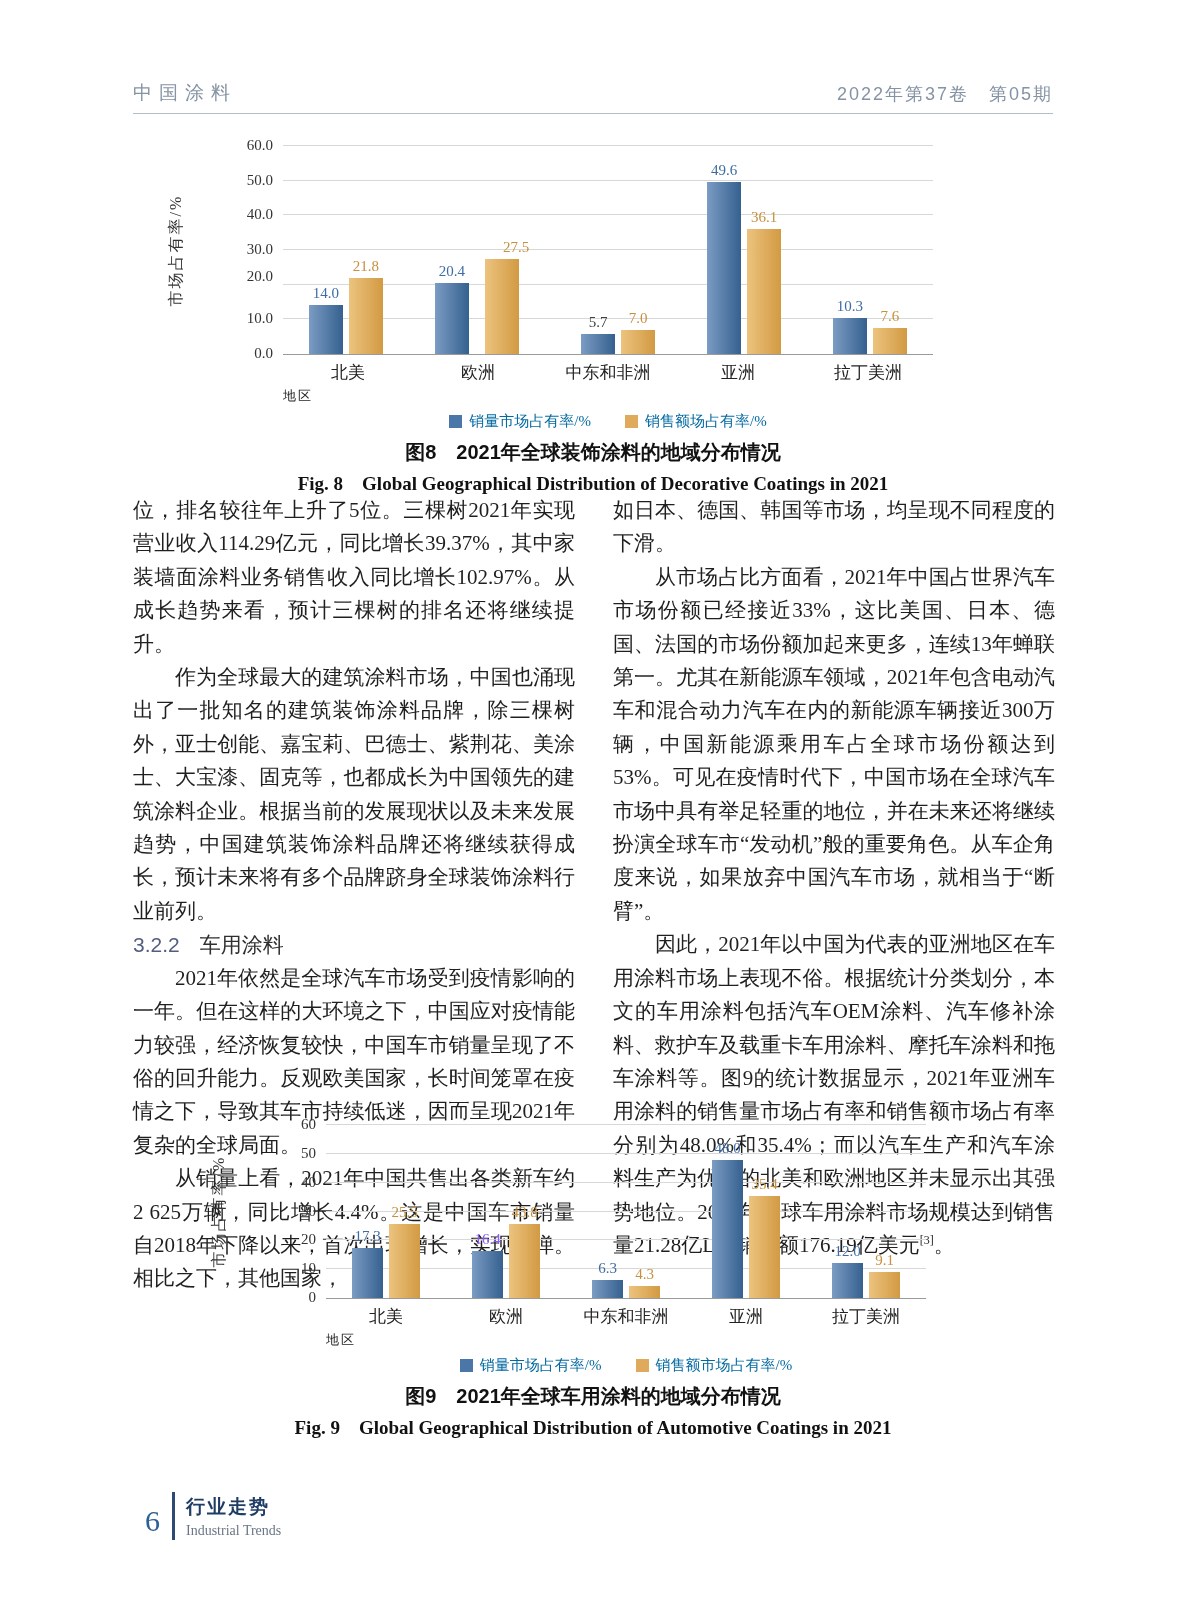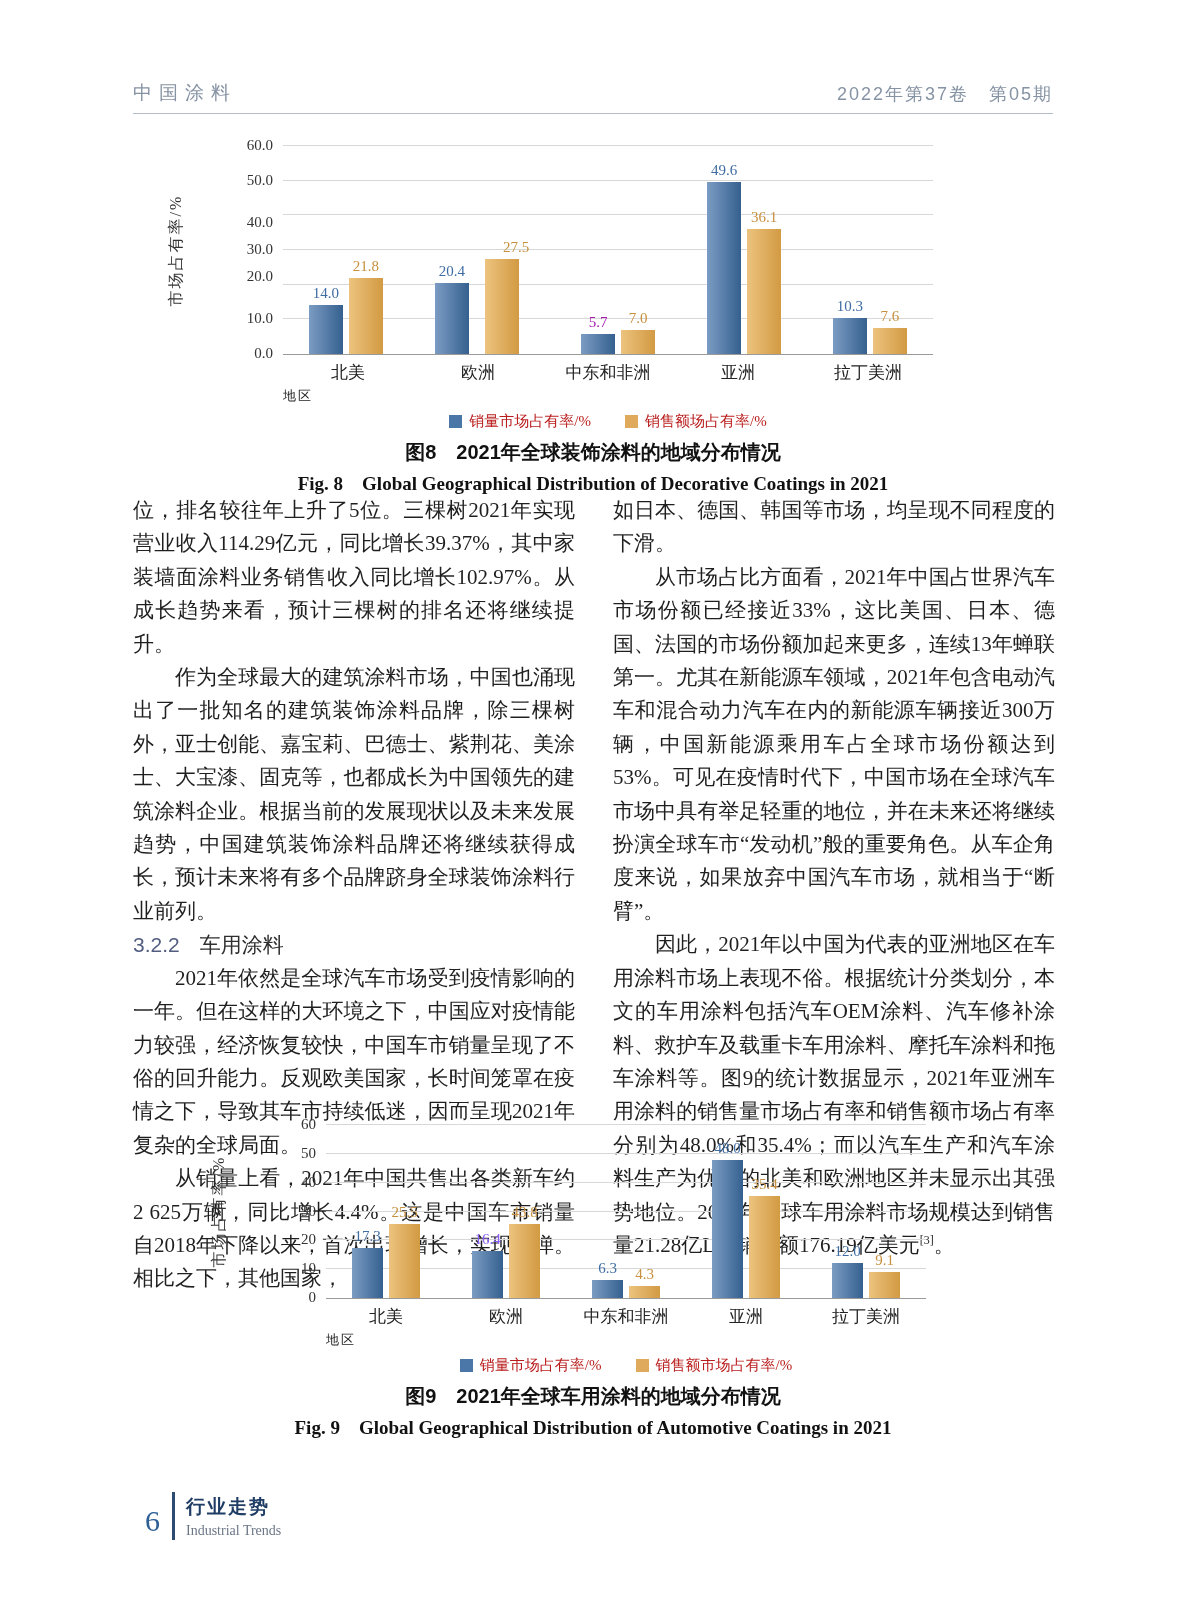--- a/index.html
+++ b/index.html
@@ -34,21 +34,21 @@
   .bars{position:absolute;left:0;right:0;top:0;bottom:0;display:flex;
         justify-content:space-around;align-items:flex-end;}
   .bargroup{display:flex;align-items:flex-end;gap:6px;}
   .barcol{display:flex;flex-direction:column;align-items:center;}
   .barval{font-size:15px;margin-bottom:3px;}
   .bar{display:block;}
   .xrow{display:flex;justify-content:space-around;margin-top:6px;}
   .xlab{flex:1;text-align:center;font-size:17px;color:#222;}
   .xtitle{text-align:left;font-size:13px;color:#222;margin-top:3px;letter-spacing:2px;}
   .legend{display:flex;justify-content:center;gap:34px;margin-top:7px;align-items:center;}
-  .legend-item{display:inline-flex;align-items:center;font-size:15px;color:#b91c1c;}
+  .legend-item{display:inline-flex;align-items:center;font-size:15px;color:#0369a1;}
   .swatch{display:inline-block;width:13px;height:13px;margin-right:7px;}
 
   
   .columns{position:absolute;left:133px;top:494px;width:922px;display:flex;gap:38px;}
   .col{width:442px;}
   .para{margin:0;font-size:21px;line-height:33.4px;text-align:justify;color:#1f1f1f;}
   .para.indent{text-indent:2em;}
   .para sup{font-size:12px;line-height:0;}
   .heading{font-family:"Liberation Sans","DejaVu Sans",sans-serif;font-size:21px;
            line-height:33.4px;color:#2f2f2f;}
@@ -79,21 +79,21 @@
             <span class="ylab-text">市场占有率/%</span>
           </div>
           <div class="ytick" style="top: 199px;">0.0</div>
           <div class="gridline" style="bottom: 34.6667px;"></div>
           <div class="ytick" style="top: 164.333px;">10.0</div>
           <div class="gridline" style="bottom: 69.3333px;"></div>
           <div class="ytick" style="top: 122px;">20.0</div>
           <div class="gridline" style="bottom: 104px;"></div>
           <div class="ytick" style="top: 95px;">30.0</div>
           <div class="gridline" style="bottom: 138.667px;"></div>
-          <div class="ytick" style="top: 60.3333px; margin-top: 8px;">40.0</div>
+          <div class="ytick" style="top: 60.3333px;">40.0</div>
           <div class="gridline" style="bottom: 173.333px;"></div>
           <div class="ytick" style="top: 25.6667px;">50.0</div>
           <div class="gridline" style="bottom: 208px;"></div>
           <div class="ytick" style="top: -9px;">60.0</div>
           <div class="bars">
             <div class="bargroup">
               <div class="barcol">
                 <div class="barval" style="color: rgb(62, 108, 163);">14.0</div>
                 <div class="bar" style="width: 34px; height: 48.5333px; background: linear-gradient(90deg, rgb(123, 156, 195), rgb(53, 96, 143));"></div>
               </div>
@@ -107,21 +107,21 @@
                 <div class="barval" style="color: rgb(62, 108, 163);">20.4</div>
                 <div class="bar" style="width: 34px; height: 70.72px; background: linear-gradient(90deg, rgb(123, 156, 195), rgb(53, 96, 143));"></div>
               </div>
               <div class="barcol">
                 <div class="barval" style="color: rgb(198, 144, 62); margin-left: 28px;">27.5</div>
                 <div class="bar" style="width: 34px; height: 95.3333px; background: linear-gradient(90deg, rgb(236, 195, 126), rgb(210, 154, 67));"></div>
               </div>
             </div>
             <div class="bargroup">
               <div class="barcol">
-                <div class="barval" style="color: #a21caf;">5.7</div>
+                <div class="barval" style="color: #404040;">5.7</div>
                 <div class="bar" style="width: 34px; height: 19.76px; background: linear-gradient(90deg, rgb(123, 156, 195), rgb(53, 96, 143));"></div>
               </div>
               <div class="barcol">
                 <div class="barval" style="color: rgb(198, 144, 62);">7.0</div>
                 <div class="bar" style="width: 34px; height: 24.2667px; background: linear-gradient(90deg, rgb(236, 195, 126), rgb(210, 154, 67));"></div>
               </div>
             </div>
             <div class="bargroup">
               <div class="barcol">
                 <div class="barval" style="color: rgb(62, 108, 163);">49.6</div>

